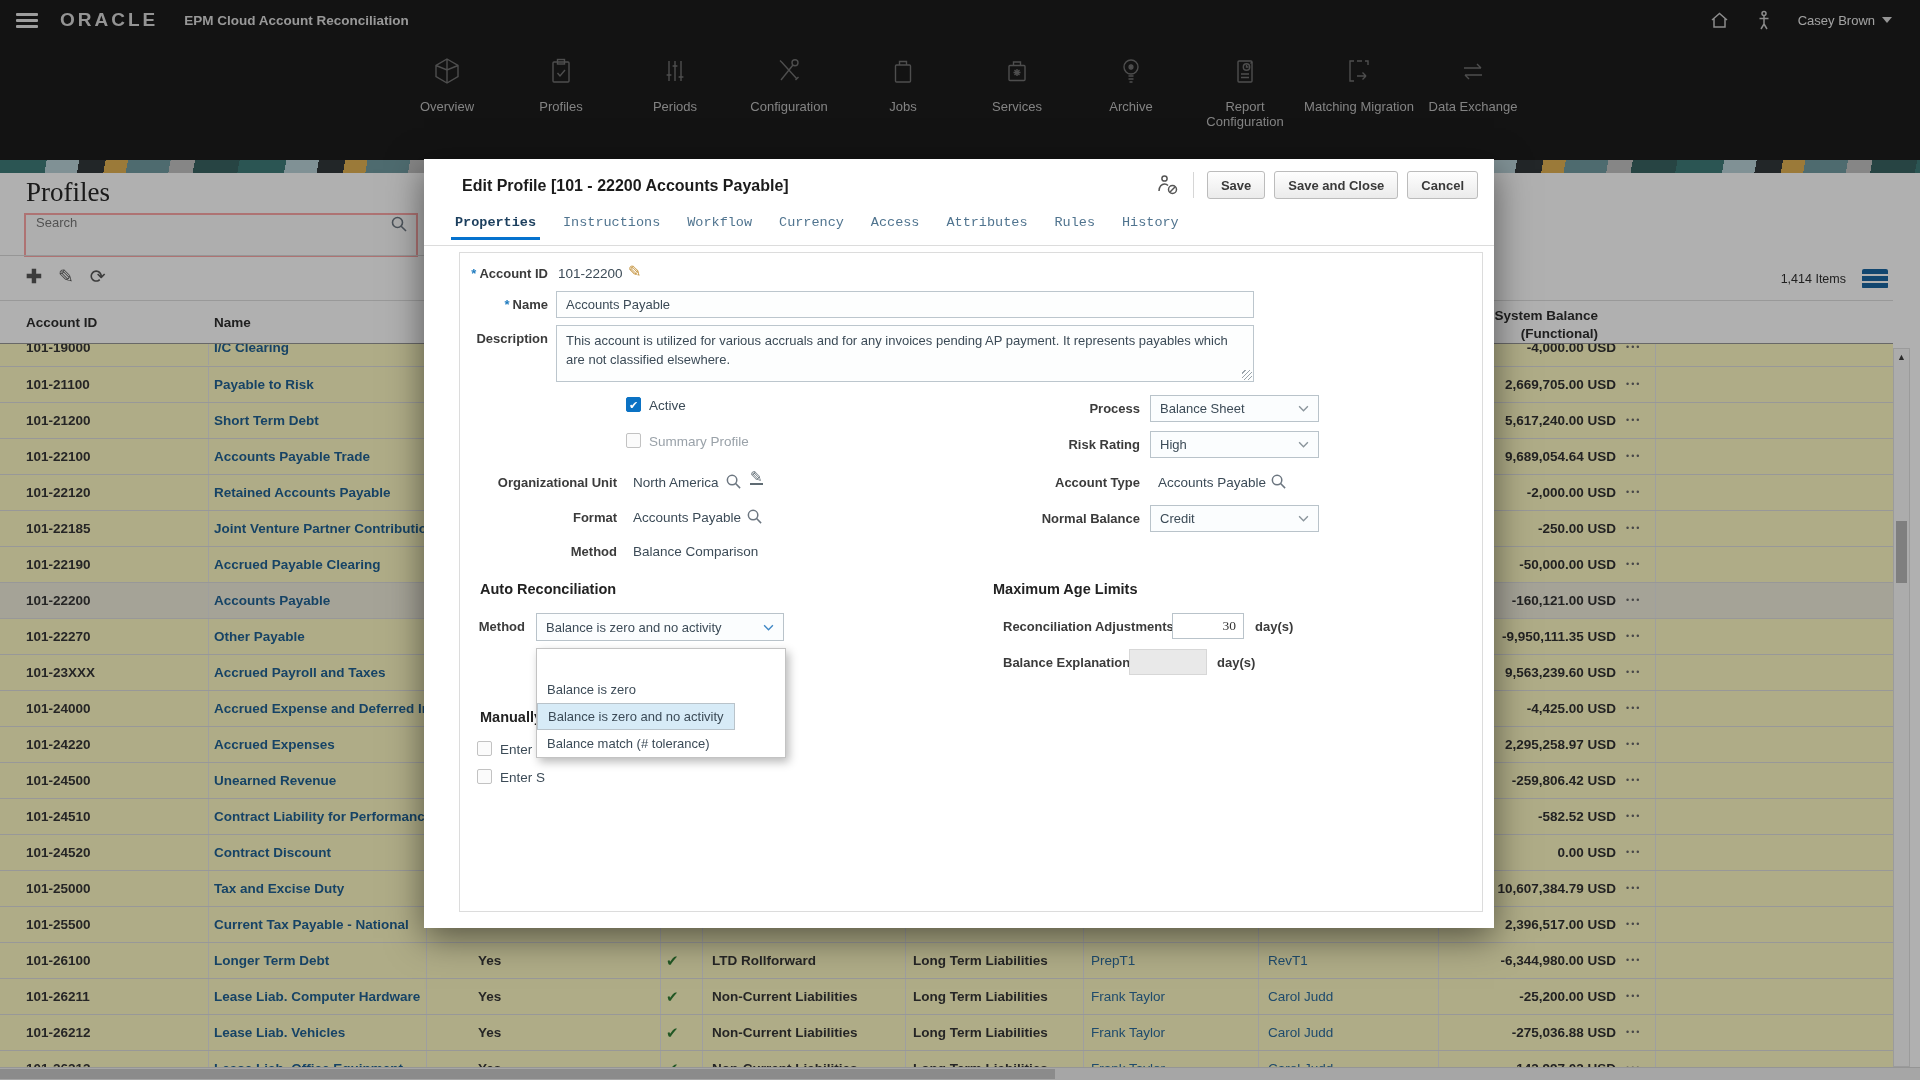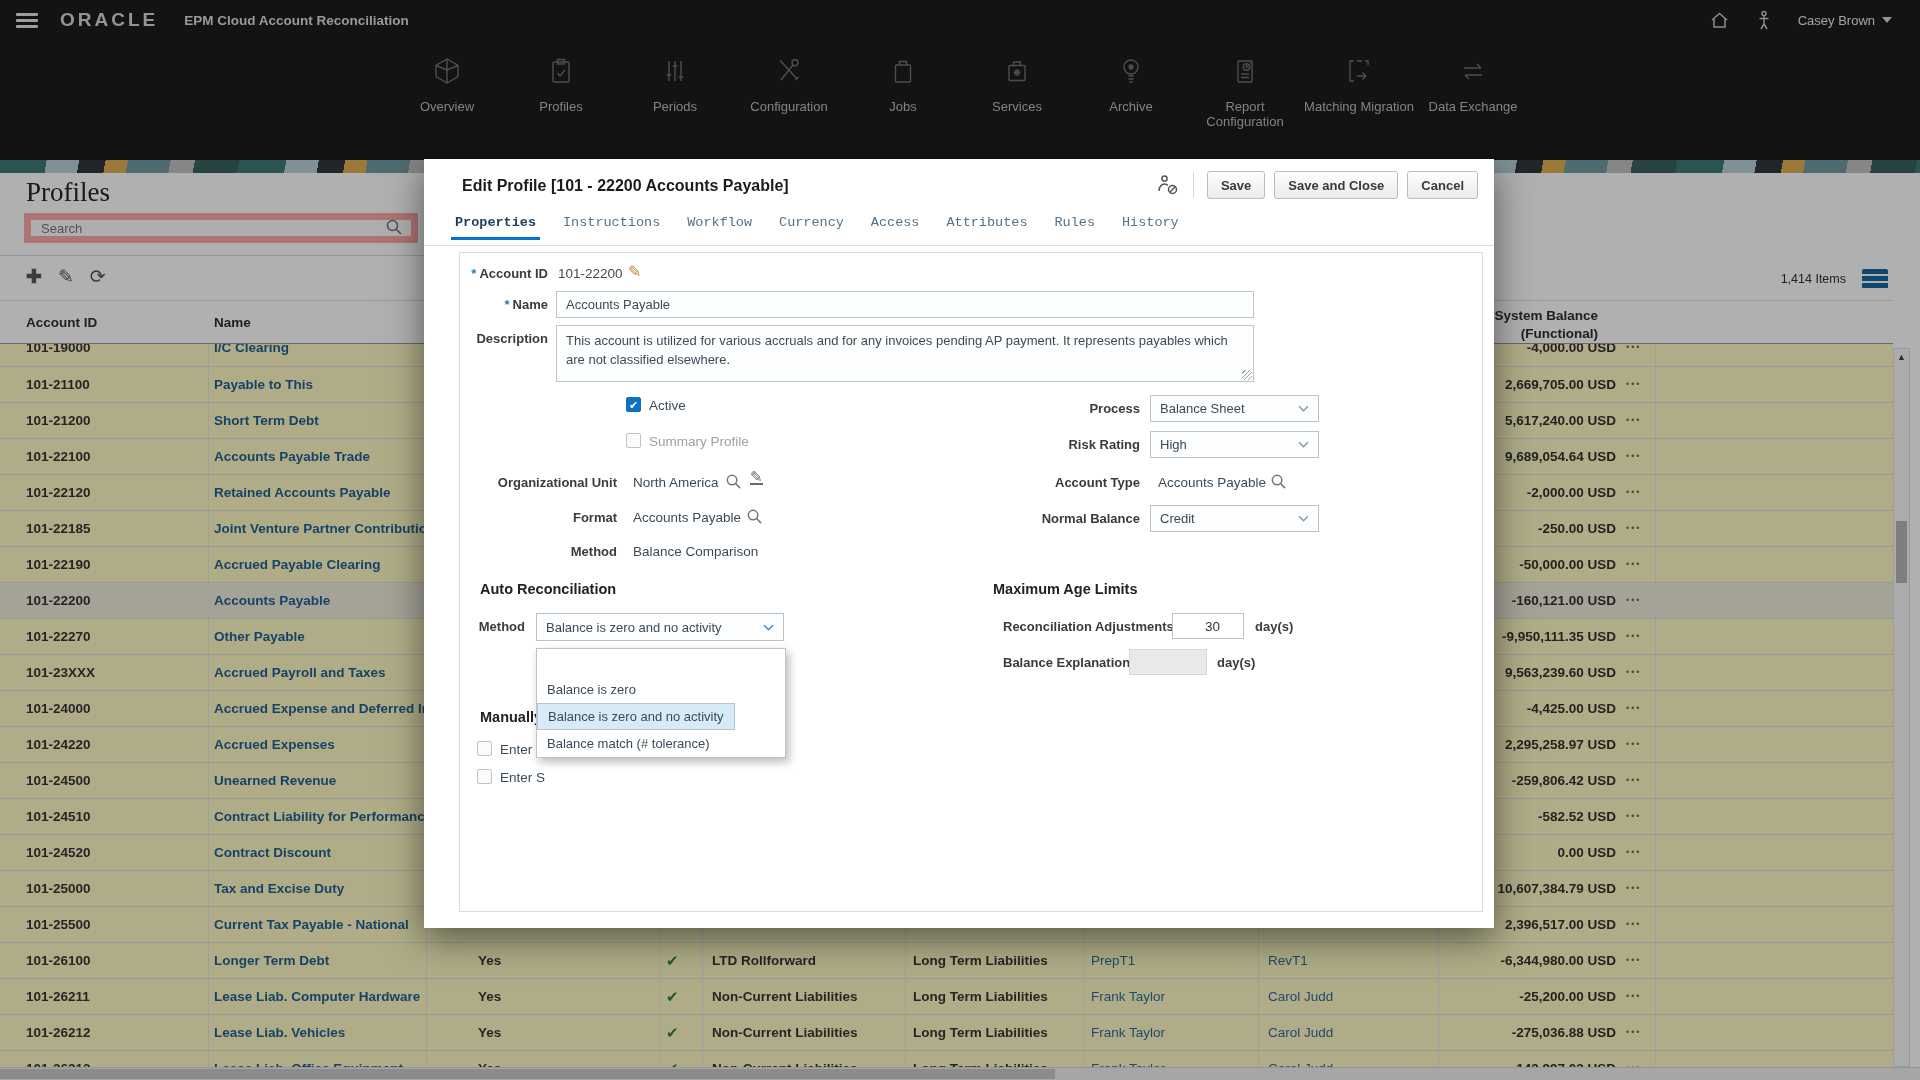--- a/index.html
+++ b/index.html
@@ -20,21 +20,21 @@
   .nav-item{width:114px;text-align:center;cursor:pointer;}
   .nav-item svg{stroke:#6f6f6f;fill:none;stroke-width:1.4;}
   .nav-label{margin-top:9px;font-size:13px;color:#bdbdbd;line-height:1.18;}
   
   .banner{position:absolute;top:160px;left:0;right:0;height:13px;z-index:1;
     background:
      repeating-linear-gradient(100deg,#3c7a77 0 46px,#b8d2d8 46px 78px,#2e3437 78px 104px,#e0b050 104px 126px,#6f9aa0 126px 168px,#c2c2c2 168px 192px,#35605f 192px 236px);}
   
   .content{position:absolute;top:173px;left:0;right:0;bottom:0;background:#fff;z-index:1;}
   .page-title{position:absolute;left:26px;top:4px;font-family:"Liberation Serif",serif;font-size:27px;color:#222;}
-  .search{position:absolute;left:24px;top:40px;width:394px;height:30px;border:7px solid #fca5a5;background:#fdfdfd;box-sizing:border-box;display:flex;align-items:flex-end;}
+  .search{position:absolute;left:24px;top:40px;width:394px;height:44px;border:2px solid #fca5a5;background:#fdfdfd;box-sizing:border-box;display:flex;align-items:flex-start;}
   .search input{border:none;outline:none;background:transparent;flex:1;font-size:13px;color:#444;padding:0 10px;font-family:inherit;}
   .mag{stroke:#6c7680;fill:none;stroke-width:1.6;}
   .divider1{position:absolute;left:0;top:82px;width:430px;height:1px;background:#d9d9d9;}
   .toolbar{position:absolute;left:26px;top:92px;display:flex;gap:16px;font-size:19px;color:#555;}
   .toolbar span{cursor:pointer;}
   .items-count{position:absolute;right:74px;top:99px;font-size:12.5px;color:#2c2c2c;}
   .list-ico{position:absolute;right:32px;top:96px;width:26px;height:20px;cursor:pointer;
     background:linear-gradient(#1564a0,#1564a0) 0 0/26px 5px no-repeat,
                linear-gradient(#1564a0,#1564a0) 0 7px/26px 5px no-repeat,
                linear-gradient(#1564a0,#1564a0) 0 14px/26px 5px no-repeat;border-radius:2px;}
@@ -95,21 +95,21 @@
   .cb-label.disabled{color:#9aa2a9;}
   .sel{position:absolute;height:27px;border:1px solid #b9c3ca;background:#fbfdfe;box-sizing:border-box;display:flex;align-items:center;padding:0 9px;cursor:pointer;}
   .sel .v{flex:1;font-size:13px;color:#3c4b57;white-space:nowrap;overflow:hidden;}
   .chev{width:11px;height:7px;flex:none;}
   .chev polyline{fill:none;stroke:#8a949b;stroke-width:1.6;}
   .sel.open .chev polyline{stroke:#3f87c5;}
   .heading{position:absolute;font-size:14.5px;font-weight:700;color:#222;white-space:nowrap;}
   .dd{position:absolute;left:76px;top:395px;width:248px;background:#fff;border:1px solid #c3c3c3;box-shadow:3px 4px 9px rgba(0,0,0,0.28);z-index:30;}
   .dd-item{height:27px;line-height:27px;padding:0 10px;font-size:13px;color:#3c4b57;cursor:pointer;white-space:nowrap;}
   .dd-item.sel{background:#d7ebf7;}
-  .numin{position:absolute;border:1px solid #b9c3ca;background:#fff;box-sizing:border-box;font-family:Liberation Sans, sans-serif;font-size:13.5px;color:#333;text-align:right;padding:0 23px;outline:none;}
+  .numin{position:absolute;border:1px solid #b9c3ca;background:#fff;box-sizing:border-box;font-family:Liberation Serif, serif;font-size:13.5px;color:#333;text-align:right;padding:0 7px;outline:none;}
   .numin:disabled{background:#e9e9e9;border-color:#d7d7d7;}
   .days{position:absolute;font-size:13px;font-weight:700;color:#3b3b3b;}
   .ico-inline{position:absolute;}
   .pencil-gold{color:#c08a2d;font-size:16px;}
   .pencil-gray{color:#5f6b73;font-size:15px;border-bottom:2px solid #5f6b73;line-height:13px;}
 </style>
 </head>
 <body>
 
 <div class="screen">
@@ -270,21 +270,21 @@
             <i class="vsep" style="left: 208px;"></i>
             <i class="vsep" style="left: 426px;"></i>
             <i class="vsep" style="left: 660px;"></i>
             <i class="vsep" style="left: 702px;"></i>
             <i class="vsep" style="left: 905px;"></i>
             <i class="vsep" style="left: 1083px;"></i>
             <i class="vsep" style="left: 1258px;"></i>
             <i class="vsep" style="left: 1438px;"></i>
             <i class="vsep" style="left: 1655px;"></i>
             <span class="cell c-id">101-21100</span>
-            <span class="cell c-name">Payable to This</span>
+            <span class="cell c-name">Payable to Risk</span>
             <span class="cell c-active"></span>
             <span class="cell c-check"></span>
             <span class="cell c-format"></span>
             <span class="cell c-process"></span>
             <span class="cell c-preparer"></span>
             <span class="cell c-reviewer"></span>
             <span class="cell c-balance">2,669,705.00 USD</span>
             <span class="cell c-menu">•••</span>
           </div>
         </div>

